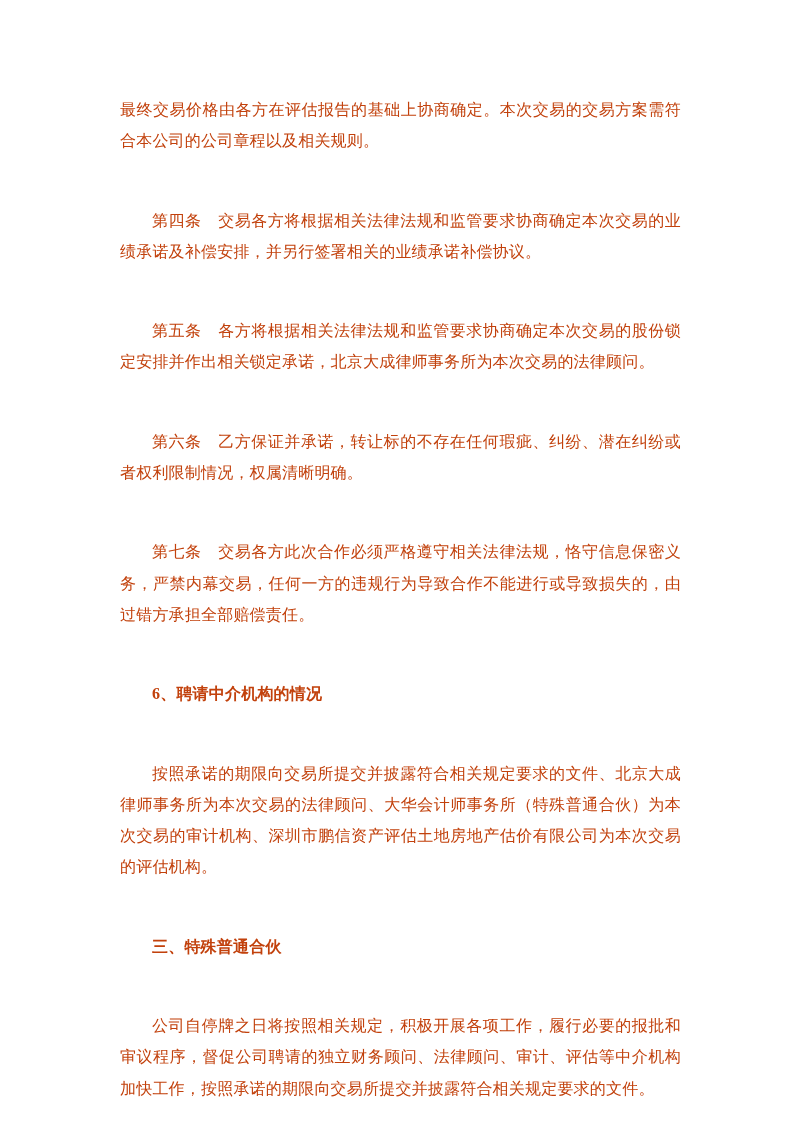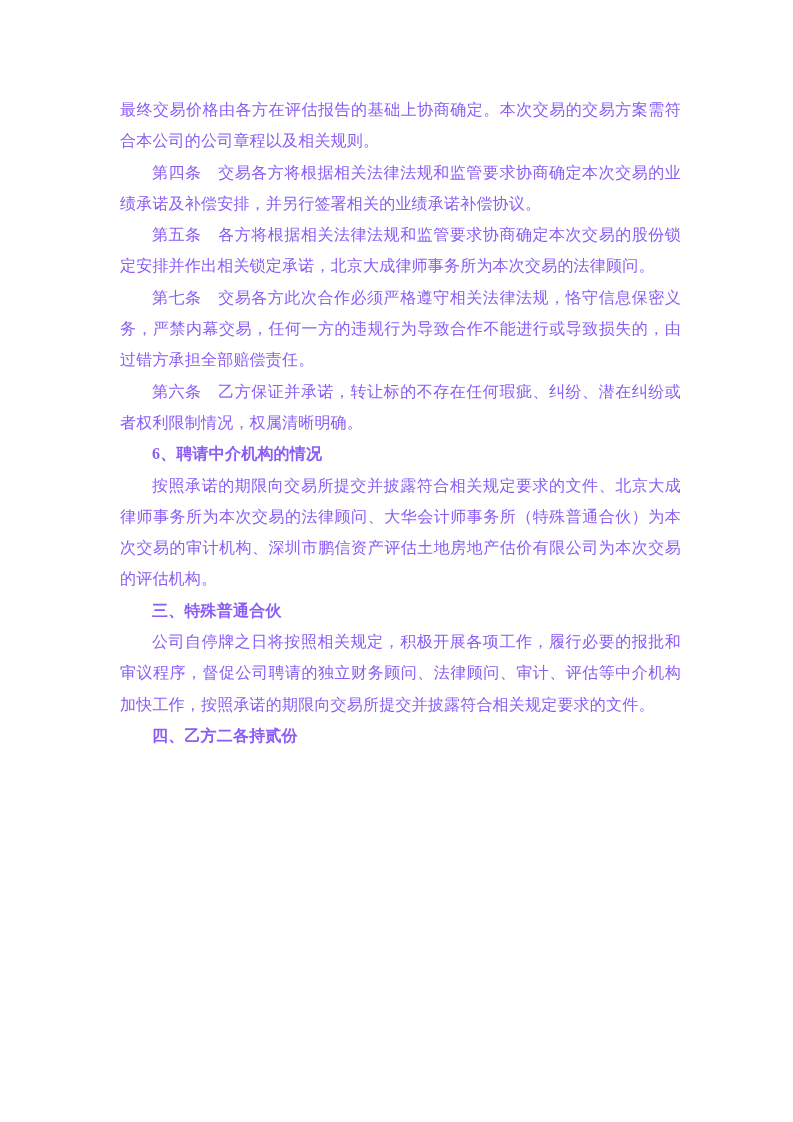--- a/index.html
+++ b/index.html
@@ -15,40 +15,40 @@
     position: absolute;
     left: 0; top: 0;
     width: 793px;
     height: 1122px;
     background: #ffffff;
     padding: 94px 112px 0 120px;
   }
   .doc-body p {
     font-size: 16px;
     line-height: 31.3px;
-    color: #8b5cf6;
+    color: #c2410c;
     text-align: justify;
     letter-spacing: 0.2px;
     word-break: break-all;
   }
-  .doc-body p.indent { text-indent: 2em; }
+  .doc-body p.indent { text-indent: 2em; margin-top: 48px; }
   .doc-body p.heading {
     font-weight: bold;
     text-align: left;
   }
 </style>
 </head>
 <body>
 
 <div class="page">
   <div class="doc-body">
       <p class="">最终交易价格由各方在评估报告的基础上协商确定。本次交易的交易方案需符合本公司的公司章程以及相关规则。</p>
       <p class="indent">第四条　交易各方将根据相关法律法规和监管要求协商确定本次交易的业绩承诺及补偿安排，并另行签署相关的业绩承诺补偿协议。</p>
       <p class="indent">第五条　各方将根据相关法律法规和监管要求协商确定本次交易的股份锁定安排并作出相关锁定承诺，北京大成律师事务所为本次交易的法律顾问。</p>
+      <p class="indent">第六条　乙方保证并承诺，转让标的不存在任何瑕疵、纠纷、潜在纠纷或者权利限制情况，权属清晰明确。</p>
       <p class="indent">第七条　交易各方此次合作必须严格遵守相关法律法规，恪守信息保密义务，严禁内幕交易，任何一方的违规行为导致合作不能进行或导致损失的，由过错方承担全部赔偿责任。</p>
-      <p class="indent">第六条　乙方保证并承诺，转让标的不存在任何瑕疵、纠纷、潜在纠纷或者权利限制情况，权属清晰明确。</p>
       <p class="heading indent">6、聘请中介机构的情况</p>
       <p class="indent">按照承诺的期限向交易所提交并披露符合相关规定要求的文件、北京大成律师事务所为本次交易的法律顾问、大华会计师事务所（特殊普通合伙）为本次交易的审计机构、深圳市鹏信资产评估土地房地产估价有限公司为本次交易的评估机构。</p>
       <p class="heading indent">三、特殊普通合伙</p>
       <p class="indent">公司自停牌之日将按照相关规定，积极开展各项工作，履行必要的报批和审议程序，督促公司聘请的独立财务顾问、法律顾问、审计、评估等中介机构加快工作，按照承诺的期限向交易所提交并披露符合相关规定要求的文件。</p>
       <p class="heading indent">四、乙方二各持贰份</p>
     </div>
 </div>
 
 </body></html>

